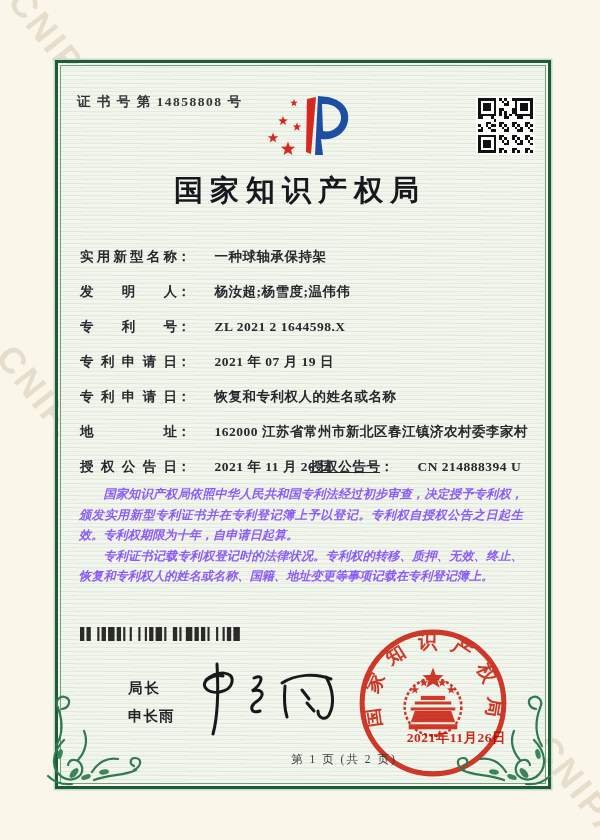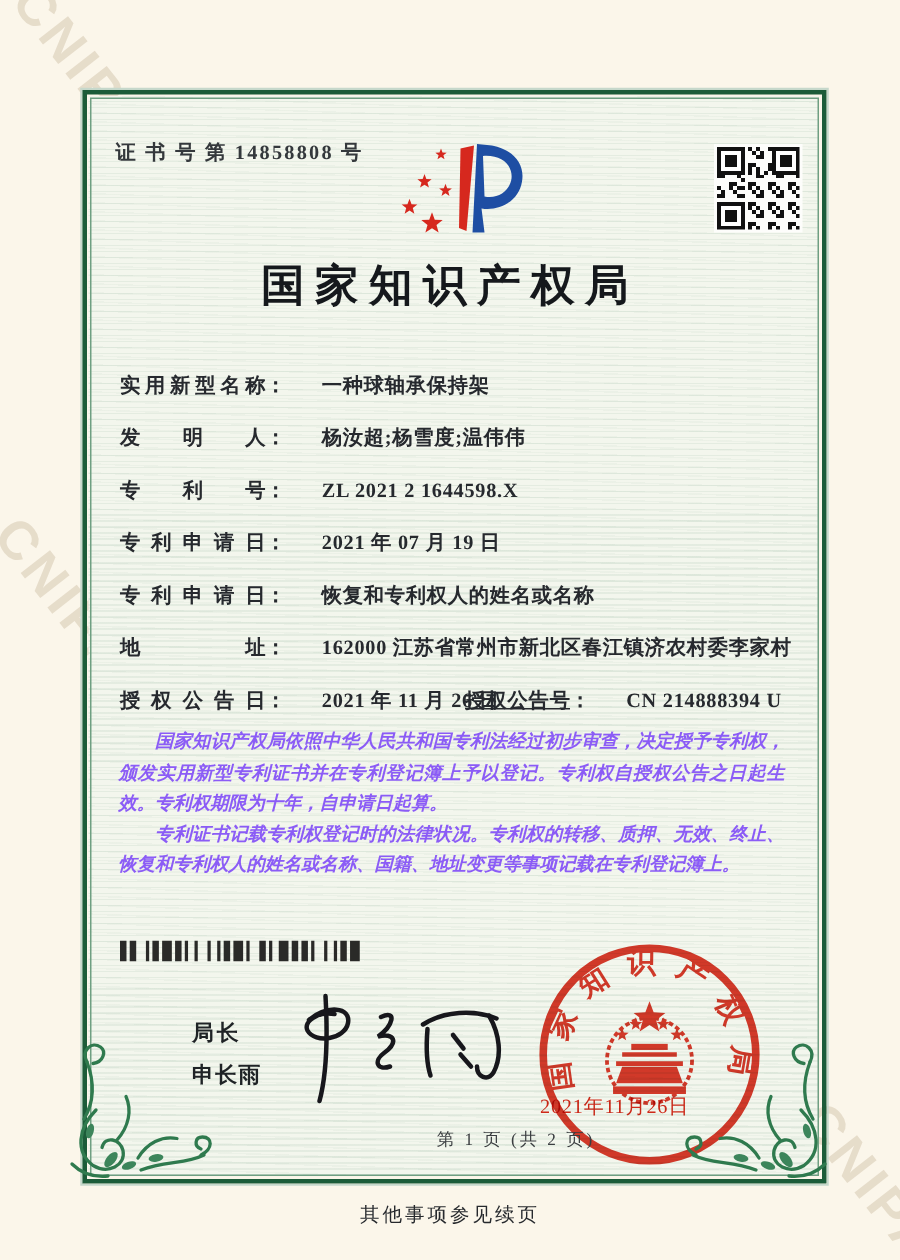--- a/index.html
+++ b/index.html
@@ -67,22 +67,22 @@
     font-family:"Liberation Sans", sans-serif; font-weight:bold;
     font-size:14.5px; color:#1f2326; letter-spacing:2px;margin-left:40px;
   }
   .director .name{margin-top:9px; letter-spacing:1px;}
   .signature{position:absolute; left:192px; top:656px; width:155px; height:90px;}
   .seal{position:absolute; left:352px; top:622px; width:162px; height:162px; mix-blend-mode:multiply; opacity:0.92;}
   .seal-ring{fill:none; stroke:#d92a1a; stroke-width:5;}
   .seal-text{fill:#d92a1a; font-size:19px; font-weight:bold; letter-spacing:12px; font-family:"Liberation Serif", serif;}
   .seal-emblem{fill:#d92a1a; stroke:#d92a1a;}
   .seal-date{
-    position:absolute; left:360px; top:729px; width:146px; text-align:left;
-    color:#d92a1a; font-weight:normal; font-size:13.5px; letter-spacing:0.5px;
+    position:absolute; left:360px; top:729px; width:146px; text-align:right;
+    color:#d92a1a; font-weight:bold; font-size:13.5px; letter-spacing:0.5px;
     mix-blend-mode:multiply;
   }
   .page-num{
     position:absolute; left:55px; top:752px; width:578px; text-align:center;
     font-size:11.5px; color:#3a3d40; letter-spacing:2px;
   }
   .note{
     position:absolute; left:0; top:801px; width:100%; text-align:center;
     font-size:13px; color:#26292d; letter-spacing:2px; font-weight:500;
   }
@@ -317,21 +317,20 @@
       <circle cx="80" cy="84" r="28" fill="none" stroke-width="2.5" stroke-dasharray="3 2"></circle>
       <path d="M62,80 L98,80 M58,86 L102,86" fill="none" stroke-width="3"></path>
       <polygon points="62,88 98,88 102,99 58,99" stroke="none"></polygon>
       <rect x="56" y="101" width="48" height="5" stroke="none"></rect>
       <rect x="68" y="73" width="24" height="4" stroke="none"></rect>
     </g>
   </svg>
   <div class="seal-date">2021年11月26日</div>
 
   <div class="page-num">第 1 页 (共 2 页)</div>
-  <div class="note">其他事项参见续页</div>
 
   <svg class="ornament orn-left" viewBox="0 0 116 116">
     <g class="orn-stroke">
       <path d="M30,60 C18,72 16,88 28,97 C38,103 50,97 48,87 C46,79 36,77 34,85"></path>
       <path d="M24,28 C30,44 28,56 22,66"></path>
       <path d="M24,28 C20,20 27,14 33,18 C37,21 35,28 28,29"></path>
       <path d="M44,80 C52,71 54,60 50,51"></path>
       <path d="M58,92 C64,82 74,77 84,79"></path>
       <path d="M60,100 C76,94 90,96 102,90"></path>
       <path d="M100,90 C108,86 108,78 101,78 C96,78 95,84 100,86"></path>

